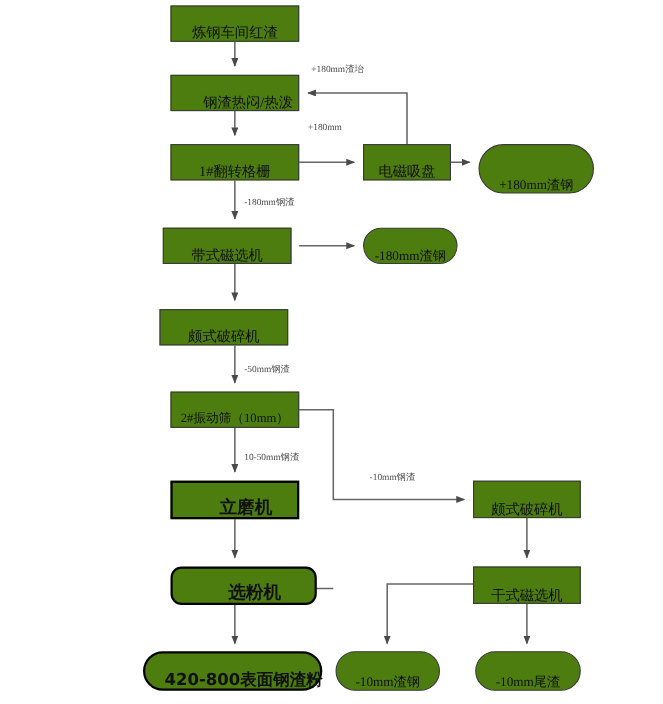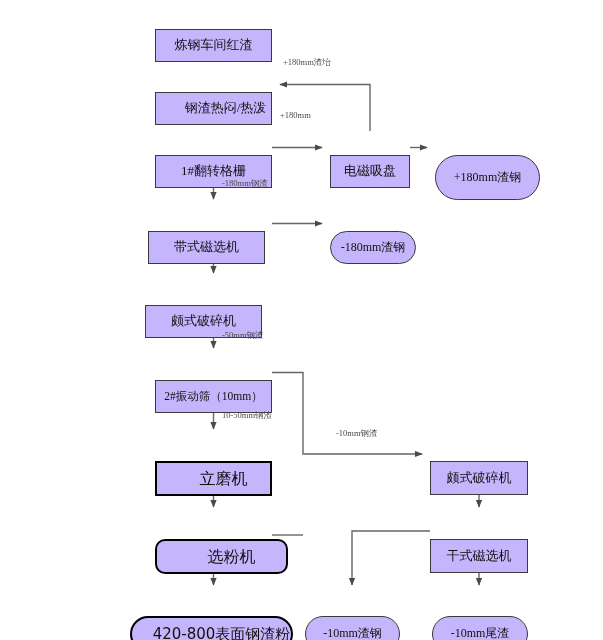--- a/index.html
+++ b/index.html
@@ -21,39 +21,38 @@
     position: absolute;
     left: 0;
     top: 0;
     width: 603px;
     height: 640px;
   }
   .node {
     position: absolute;
     box-sizing: border-box;
     display: flex;
-    align-items: center;
+    align-items: flex-end;
     justify-content: center;
-    background: #c4b5fd;
+    background: #4d7c0f;
     border: 1px solid #3a3a3a;
     color: #111111;
     text-align: center;
     line-height: 1.1;
     white-space: nowrap;
     z-index: 3;
-    margin-top: 24px;
   }
   .node.rect {
     border-radius: 0;
   }
   .node.pill {
     border-radius: 999px;
   }
   .node.bold {
-    font-weight: normal;
+    font-weight: bold;
     font-family: "DejaVu Sans", "Liberation Sans", sans-serif;
     border-width: 2px;
     border-color: #000000;
     padding-left: 20px;
   }
   .edge-label {
     position: absolute;
     font-family: "Liberation Serif", "DejaVu Serif", serif;
     font-size: 8.5px;
     color: #4a4a4a;

